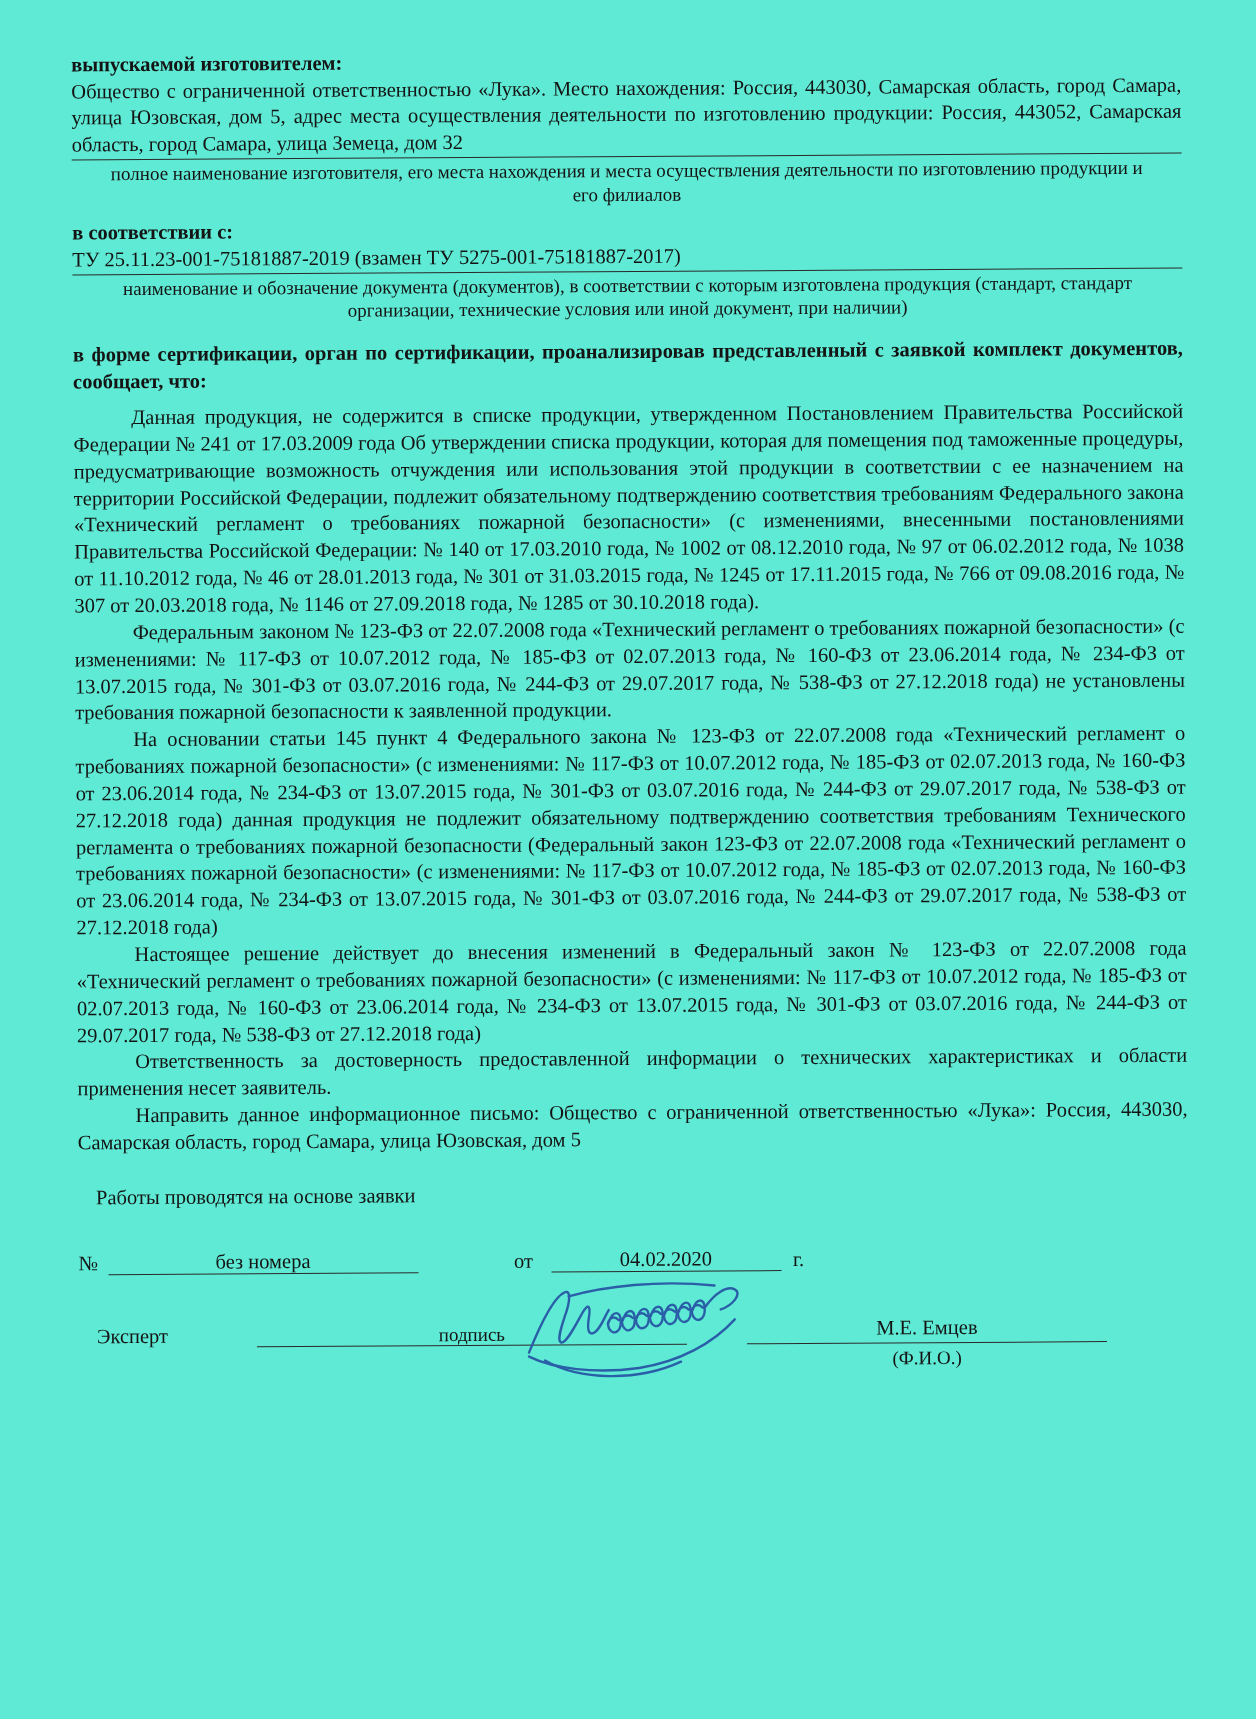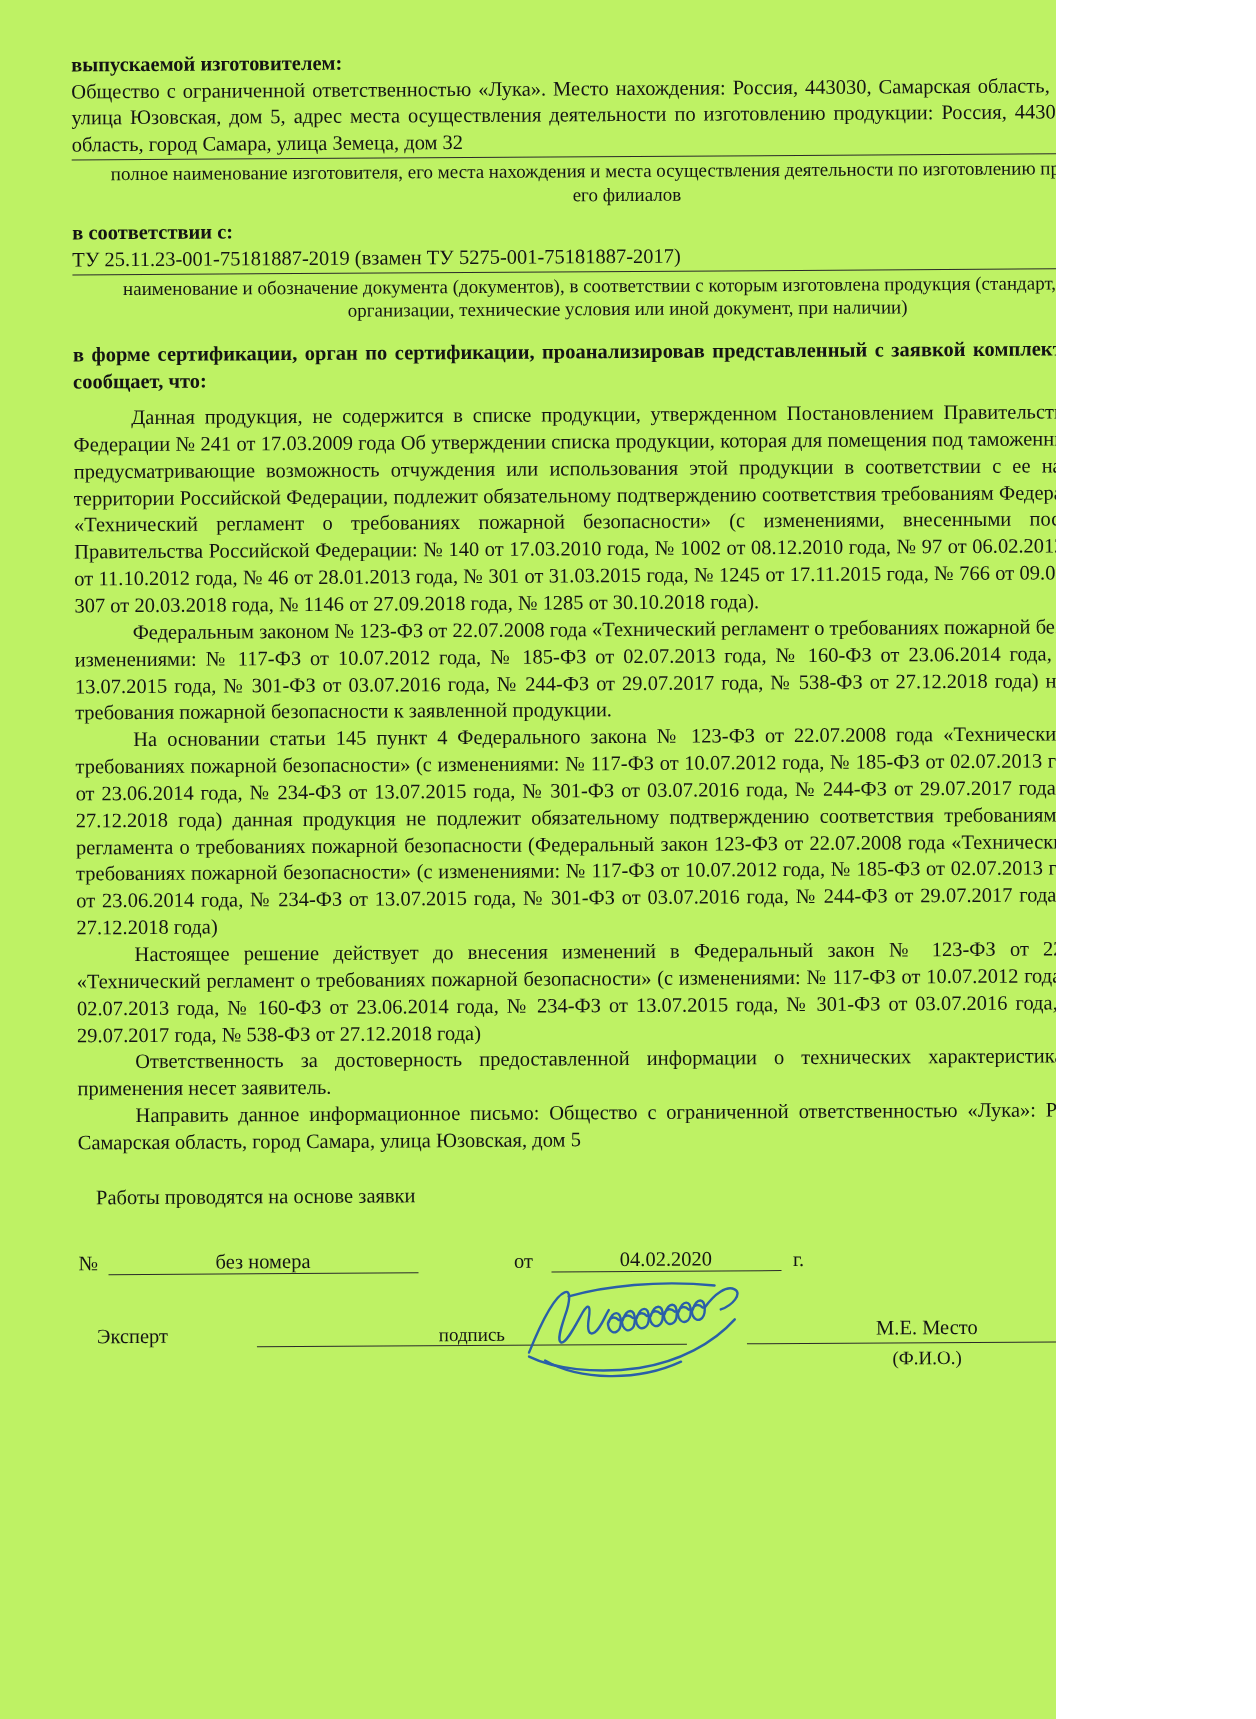--- a/index.html
+++ b/index.html
@@ -6,24 +6,24 @@
     margin: 0;
     padding: 0;
     background: #ffffff;
   }
   body {
     font-family: "Liberation Serif", serif;
     color: #141414;
   }
   .page {
     position: relative;
-    width: 1056px;
+    width: 1256px;
     height: 1719px;
     overflow: hidden;
-    background: #bef264;
+    background: #5eead4;
   }
   .sheet {
     position: absolute;
     left: 0;
     top: 0;
     width: 1256px;
     height: 1719px;
     
     transform: rotate(-0.35deg);
     transform-origin: 628px 860px;
@@ -179,21 +179,21 @@
       </div>
 
       <div class="sign-row">
         <span class="sign-label">Эксперт</span>
 
         <span class="sign-field">
           <span class="sign-caption">подпись</span>
         </span>
 
         <span class="name-field">
-          <span>М.Е. Место</span>
+          <span>М.Е. Емцев</span>
           <span class="name-caption">(Ф.И.О.)</span>
         </span>
 
         <svg class="signature-svg" width="300" height="130" viewBox="0 0 300 130">
           <g fill="none" stroke="#2a5fa8" stroke-width="2.4" stroke-linecap="round">
             <path d="M20 96 C34 62 46 40 56 36 C62 33 62 44 56 60 C52 72 48 84 52 86 C57 88 66 70 74 56 C80 46 82 50 80 62 C78 74 80 80 86 76 C92 72 96 60 100 54"></path>
             <path d="M100 66 c4 -12 12 -12 12 0 c0 10 -8 14 -12 6 c-3 -8 4 -14 10 -8"></path>
             <path d="M114 64 c4 -12 12 -12 12 0 c0 10 -8 14 -12 6 c-3 -8 4 -14 10 -8"></path>
             <path d="M128 62 c4 -12 12 -12 12 0 c0 10 -8 14 -12 6 c-3 -8 4 -14 10 -8"></path>
             <path d="M142 60 c4 -12 12 -12 12 0 c0 10 -8 14 -12 6 c-3 -8 4 -14 10 -8"></path>

